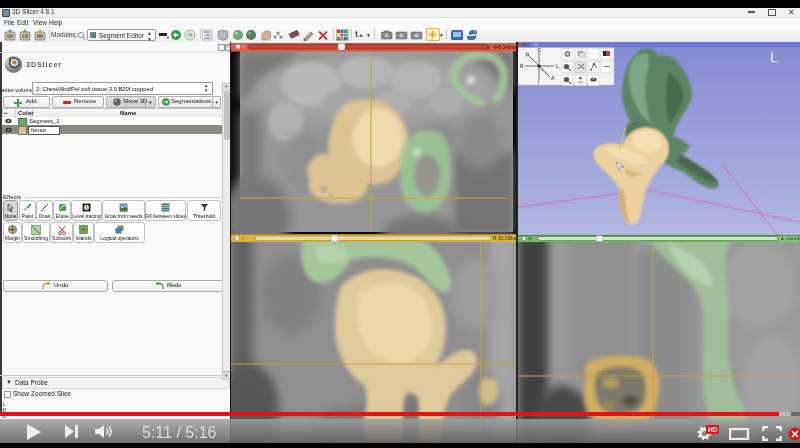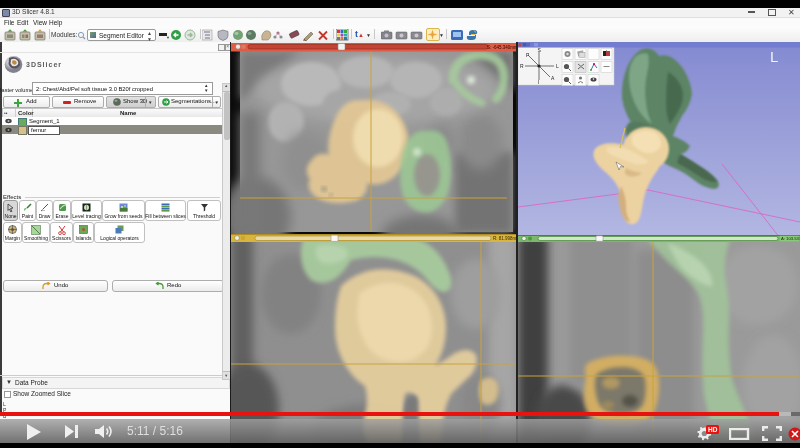--- a/index.html
+++ b/index.html
@@ -617,21 +617,21 @@
     </svg>
   <svg class="abs" style="left:65px;top:6px;" width="14" height="13">
       <path d="M0 0 L9 6.5 L0 13 Z" fill="#efefef"></path>
       <rect x="10" y="0" width="3" height="13" fill="#efefef"></rect>
     </svg>
   <svg class="abs" style="left:95px;top:6px;" width="19" height="13">
     <path d="M0 4 L4 4 L9 0 L9 13 L4 9 L0 9 Z" fill="#efefef"></path>
     <path d="M11.5 3.5 Q14 6.5 11.5 9.5" stroke="#efefef" stroke-width="1.6" fill="none"></path>
     <path d="M14 1.5 Q18 6.5 14 11.5" stroke="#efefef" stroke-width="1.6" fill="none"></path>
   </svg>
-  <div class="abs" style="left:127px;top:5px;font-size:12px;color:#dedede;">5:11 / 5:16</div>
+  <div class="abs" style="left:142px;top:5px;font-size:16px;color:#dedede;">5:11 / 5:16</div>
 
   <svg class="abs" style="left:696px;top:6px;" width="18" height="17">
     <g fill="#ececec">
         <path d="M9 2 L10.8 2 L11.3 4.2 L13.3 5 L15.2 3.9 L16.4 5.4 L15 7.2 L15.6 9.2 L17.6 10 L17.2 11.8 L15 12 L13.8 13.8 L14.4 16 L12.8 16.8 L11.2 15.2 L9.2 15.6 L8.2 17.6 L6.4 17.2 L6.2 15 L4.4 13.8 L2.2 14.4 L1.4 12.8 L3 11.2 L2.6 9.2 L0.6 8.2 L1 6.4 L3.2 6.2 L4.4 4.4 L3.8 2.2 L5.4 1.4 L7 3 Z" transform="scale(0.82) translate(1,1)"></path>
       </g>
     <circle cx="8.3" cy="8.5" r="2.6" fill="#8a8a8a"></circle>
   </svg>
   <div class="abs" style="left:706px;top:5.5px;width:13px;height:9.5px;background:#e8130e;border-radius:1.5px;">
     <span style="position:absolute;left:2px;top:1.2px;font-size:6.5px;font-weight:bold;color:#fff;">HD</span>
   </div>

